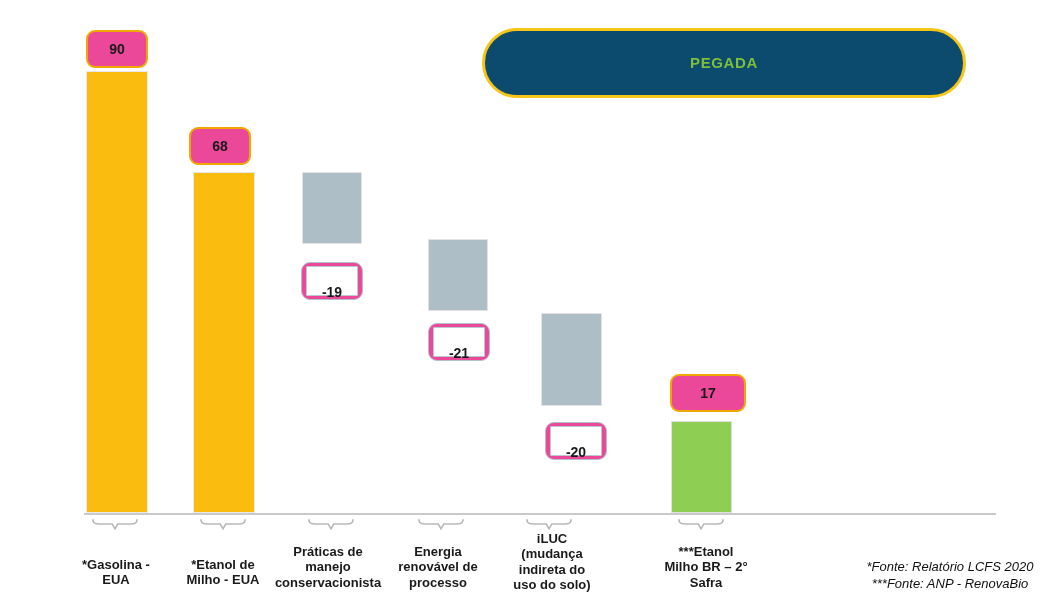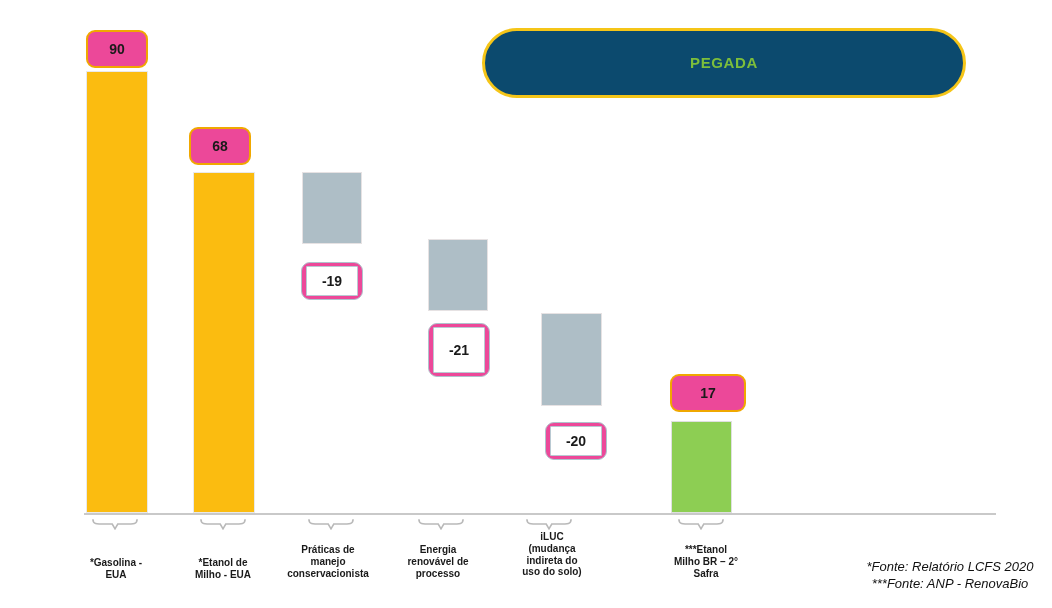--- a/index.html
+++ b/index.html
@@ -87,20 +87,21 @@
   }
   
   .callout.yellow {
     border: 2px solid #F0A800;
     border-radius: 9px;
   }
   
   .callout.grayline {
     border: 1px solid #AFC2CC;
     border-radius: 9px;
+    align-items: flex-end;
   }
   .callout.grayline::before {
     content: "";
     position: absolute;
     left: 4px;
     top: 3px;
     right: 4px;
     bottom: 3px;
     border: 1px solid #B9C9D2;
     border-radius: 1px;
@@ -113,21 +114,21 @@
     position: absolute;
     height: 12px;
   }
   .brace svg { display: block; width: 100%; height: 100%; }
 
   
   .cat-label {
     position: absolute;
     text-align: center;
     font-weight: bold;
-    font-size: 10px;
+    font-size: 13px;
     color: #1a1a1a;
     line-height: 1.18;
     white-space: pre-line;
   }
   .cat-label .spell {
     text-decoration: none;
     background-repeat: repeat-x;
     background-position: 0 100%;
     background-size: 4px 3px;
     background-image:
@@ -173,21 +174,21 @@
       </div>
       <div class="bar yellow" style="left: 193px; top: 172px; width: 62px; height: 341px;"></div>
       <div class="callout yellow" style="left: 189px; top: 127px; width: 62px; height: 38px;">
         <span class="cval">68</span>
       </div>
       <div class="bar gray" style="left: 302px; top: 172px; width: 60px; height: 72px;"></div>
       <div class="callout grayline" style="left: 301px; top: 262px; width: 62px; height: 38px;">
         <span class="cval">-19</span>
       </div>
       <div class="bar gray" style="left: 428px; top: 239px; width: 60px; height: 72px;"></div>
-      <div class="callout grayline" style="left: 428px; top: 323px; width: 62px; height: 54px;">
+      <div class="callout grayline" style="left: 428px; top: 323px; width: 62px; height: 38px;">
         <span class="cval">-21</span>
       </div>
       <div class="bar gray" style="left: 541px; top: 313px; width: 61px; height: 93px;"></div>
       <div class="callout grayline" style="left: 545px; top: 422px; width: 62px; height: 38px;">
         <span class="cval">-20</span>
       </div>
       <div class="bar green" style="left: 671px; top: 421px; width: 61px; height: 92px;"></div>
       <div class="callout yellow" style="left: 670px; top: 374px; width: 76px; height: 38px;">
         <span class="cval">17</span>
       </div>

